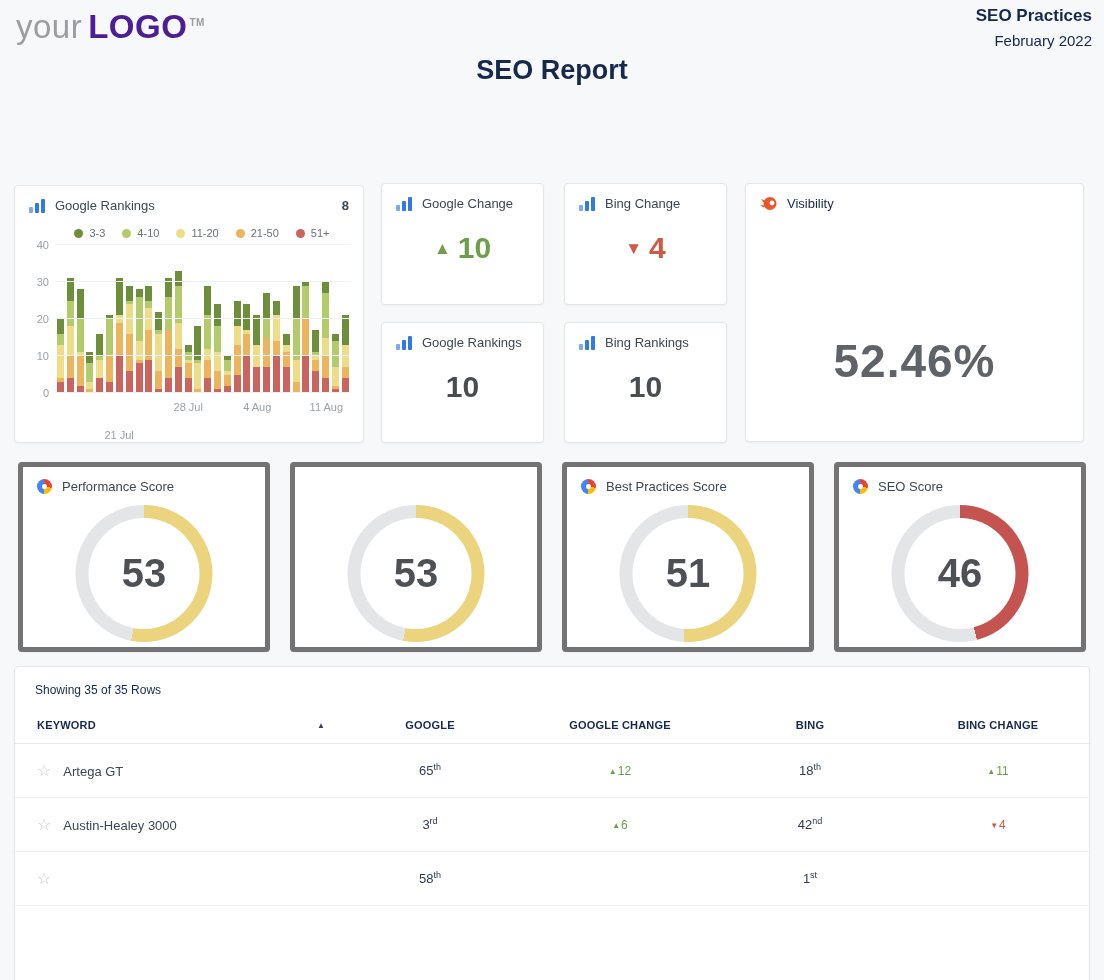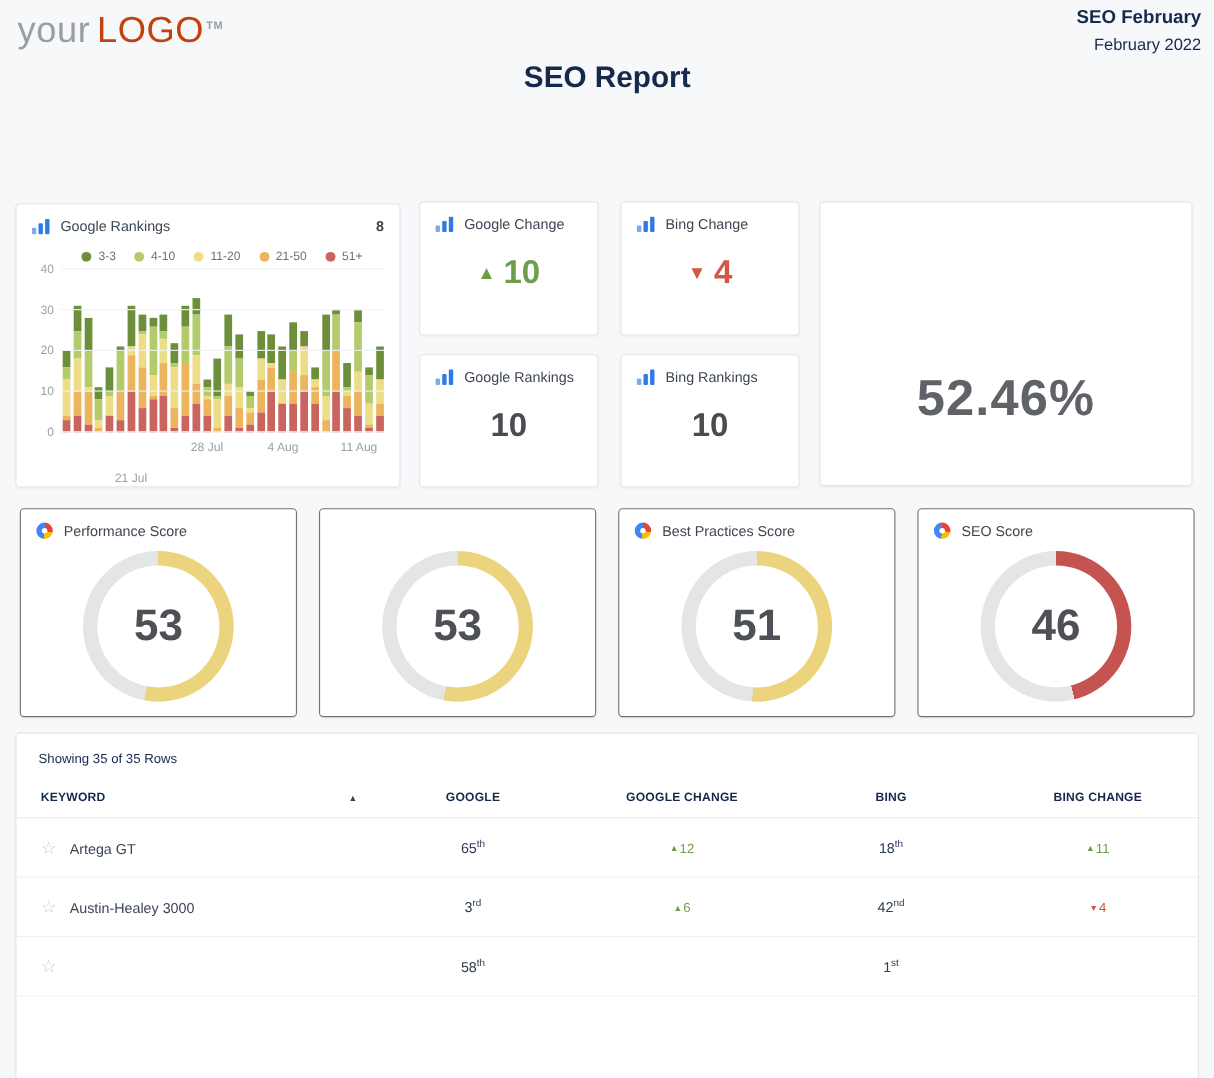--- a/index.html
+++ b/index.html
@@ -1,20 +1,20 @@
 <!DOCTYPE html>
 <html><head>
 <meta charset="utf-8">
 <style>
   html,body{margin:0;padding:0;width:1104px;height:980px;overflow:hidden;
     background:#f7f8fa;font-family:"Liberation Sans",sans-serif;}
   
   #logo{position:absolute;left:16px;top:8px;font-size:33px;letter-spacing:.5px;}
   #logo .your{color:#9a9da1;font-weight:400;}
-  #logo .brand{color:#c2410c;font-weight:normal;margin-left:6px;}
+  #logo .brand{color:#4c1d95;font-weight:bold;margin-left:6px;}
   #logo .tm{color:#9a9da1;font-size:10px;font-weight:bold;vertical-align:super;margin-left:2px;}
   #hdr-right{position:absolute;right:12px;top:6px;text-align:right;color:#16294d;}
   #hdr-right .t{font-size:17px;font-weight:bold;}
   #hdr-right .d{font-size:15px;margin-top:6px;}
   #page-title{position:absolute;left:0;top:55px;width:1104px;text-align:center;
     font-size:27px;font-weight:bold;color:#16294d;}
   
   .card{position:absolute;background:#fff;border:1px solid #e3e6ea;border-radius:4px;
     box-shadow:0 1px 2px rgba(60,64,67,.05);box-sizing:border-box;}
   .card-hd{display:flex;align-items:center;gap:10px;padding:12px 14px 6px 14px;justify-content:center;}
@@ -50,21 +50,21 @@
     color:#9ba1a6;transform:translateY(-50%);}
   #bars{position:absolute;left:2px;right:2px;top:0;bottom:0;display:flex;
     justify-content:space-between;align-items:flex-end;}
   .bar{width:7px;display:flex;flex-direction:column-reverse;}
   .seg{width:100%;}
   #xlabels{position:relative;height:20px;margin:6px 12px 0 40px;}
   .xlab{position:absolute;top:2px;transform:translateX(-50%);font-size:11px;color:#9ba1a6;white-space:nowrap;}
   
   #gauge-row{position:absolute;left:18px;top:462px;width:1069px;display:flex;gap:20px;}
   .gauge-card{position:relative;width:252px;height:190px;background:#fff;
-    border:1px solid #737373;border-radius:4px;box-shadow:0 1px 2px rgba(60,64,67,.05);
+    border:5px solid #737373;border-radius:4px;box-shadow:0 1px 2px rgba(60,64,67,.05);
     box-sizing:border-box;flex:0 0 auto;}
   .donut{position:absolute;left:50%;top:38px;transform:translateX(-50%);
     width:137px;height:137px;border-radius:50%;}
   .donut:after{content:"";position:absolute;left:13px;top:13px;right:13px;bottom:13px;
     border-radius:50%;background:#fff;}
   .donut .val{position:absolute;left:0;right:0;top:50%;transform:translateY(-52%);
     text-align:center;font-size:40px;font-weight:bold;color:#4d5156;z-index:2;}
   
   #table-card{left:14px;top:666px;width:1076px;height:420px;}
   #tbl-summary{font-size:12px;color:#16294d;padding:16px 20px 12px 20px;}
@@ -84,21 +84,21 @@
   .chg.up{color:#6f9e4a;}
   .chg.down{color:#d2553f;}
 </style>
 </head>
 <body>
 
 <div id="logo">
   <span class="your">your</span><span class="brand">LOGO</span><span class="tm">TM</span>
 </div>
 <div id="hdr-right">
-  <div class="t">SEO February</div>
+  <div class="t">SEO Practices</div>
   <div class="d">February 2022</div>
 </div>
 <div id="page-title">SEO Report</div>
 
 <div class="card" id="card-chart" style="left:14px;top:185px;width:350px;height:258px;">
   <div class="card-hd">
     <span class="bars-icon">
         <i></i>
         <i></i>
         <i></i>
@@ -368,20 +368,31 @@
       </span>
     <span class="card-title">Bing Change</span>
   </div>
   <div class="metric-val down" id="bchange-val">
     <span class="tri">▼</span>
     <span class="num">4</span>
   </div>
 </div>
 
 <div class="card" style="left:745px;top:183px;width:339px;height:259px;">
+  <div class="card-hd">
+    <span class="sem-icon">
+      <svg width="17" height="15" viewBox="0 0 17 15">
+        <circle cx="10" cy="7.5" r="6.5" fill="#eb5527"></circle>
+        <circle cx="12" cy="7" r="2.4" fill="#fff"></circle>
+        <path d="M1 3 L6 5 L4 7 Z" fill="#eb5527"></path>
+        <path d="M0 9 L5 9.5 L3.5 11.5 Z" fill="#eb5527"></path>
+      </svg>
+    </span>
+    <span class="card-title" style="color:#16294d;">Visibility</span>
+  </div>
   <div id="vis-value">52.46%</div>
 </div>
 
 <div class="card" style="left:381px;top:322px;width:163px;height:121px;">
   <div class="card-hd">
     <span class="bars-icon">
         <i></i>
         <i></i>
         <i></i>
       </span>

